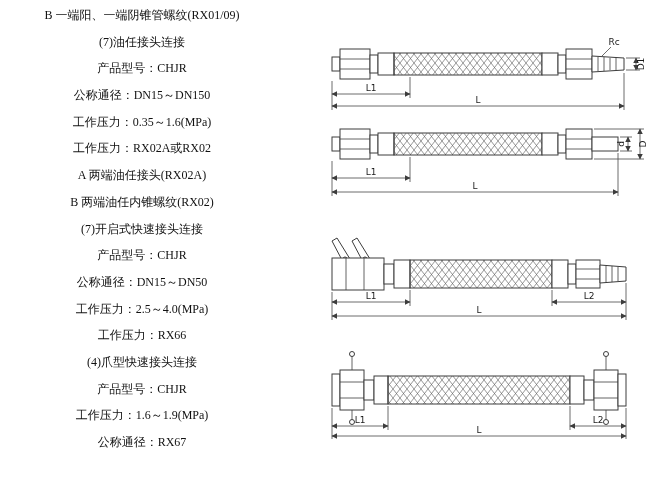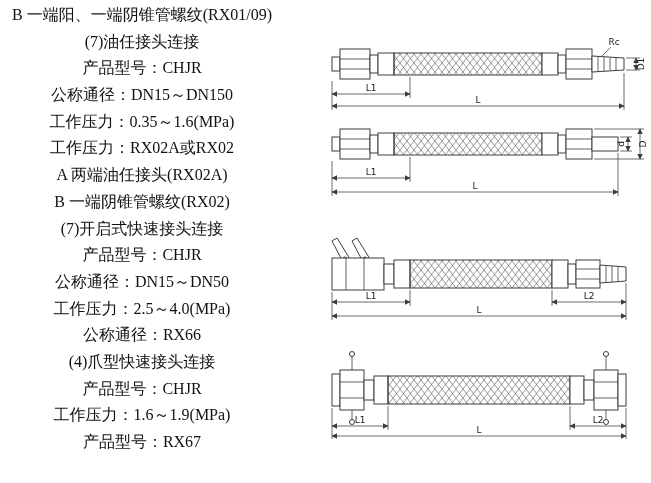--- a/index.html
+++ b/index.html
@@ -14,21 +14,21 @@
   }
   .specs {
     position: absolute;
     left: 0; top: 2px;
     width: 284px;
     text-align: center;
   }
   .spec-line {
     height: 26.7px;
     line-height: 26.7px;
-    font-size: 16px;
+    font-size: 12px;
     white-space: nowrap;
   }
   .fig { position: absolute; }
   .part { fill: #ffffff; stroke: #3c3c3c; stroke-width: 1; }
   .edge { stroke: #3c3c3c; stroke-width: 0.8; fill: none; }
   .dim  { stroke: #474747; stroke-width: 0.8; fill: none; }
   .braid { stroke: #6a6a6a; stroke-width: 0.7; fill: none; }
   .lbl {
     font-family: "DejaVu Sans", sans-serif;
     font-size: 9px;
@@ -40,30 +40,30 @@
 <body>
 
 <div class="specs">
   <div class="spec-line">B 一端阳、一端阴锥管螺纹(RX01/09)</div>
   <div class="spec-line">(7)油任接头连接</div>
   <div class="spec-line">产品型号：CHJR</div>
   <div class="spec-line">公称通径：DN15～DN150</div>
   <div class="spec-line">工作压力：0.35～1.6(MPa)</div>
   <div class="spec-line">工作压力：RX02A或RX02</div>
   <div class="spec-line">A 两端油任接头(RX02A)</div>
-  <div class="spec-line">B 一端阴锥管螺纹(RX02)</div>
+  <div class="spec-line">B 两端油任内锥螺纹(RX02)</div>
   <div class="spec-line">(7)开启式快速接头连接</div>
   <div class="spec-line">产品型号：CHJR</div>
   <div class="spec-line">公称通径：DN15～DN50</div>
   <div class="spec-line">工作压力：2.5～4.0(MPa)</div>
-  <div class="spec-line">公称通径：RX66</div>
+  <div class="spec-line">工作压力：RX66</div>
   <div class="spec-line">(4)爪型快速接头连接</div>
   <div class="spec-line">产品型号：CHJR</div>
   <div class="spec-line">工作压力：1.6～1.9(MPa)</div>
-  <div class="spec-line">产品型号：RX67</div>
+  <div class="spec-line">公称通径：RX67</div>
 </div>
 
 <svg class="fig" style="left:330px; top:36px;" width="318" height="80" viewBox="0 0 318 80">
   <defs>
     <pattern id="braid1" width="7" height="9" patternUnits="userSpaceOnUse">
       <path class="braid" d="M0,0 L7,9 M7,0 L0,9"></path>
     </pattern>
     <marker id="arr1" viewBox="0 0 10 10" refX="9" refY="5" markerWidth="7" markerHeight="7" orient="auto-start-reverse">
       <path d="M0,0 L10,5 L0,10 z" fill="#3c3c3c" stroke="none"></path>
     </marker>

